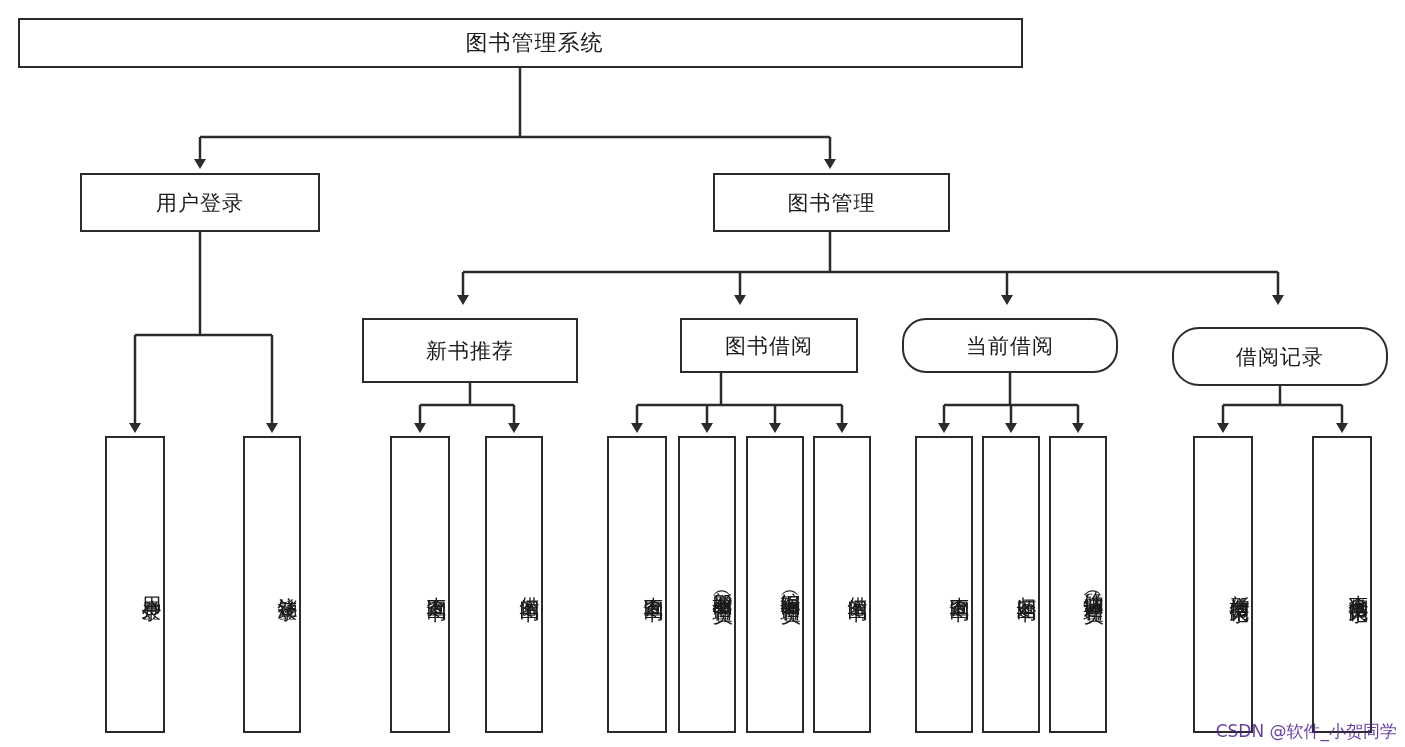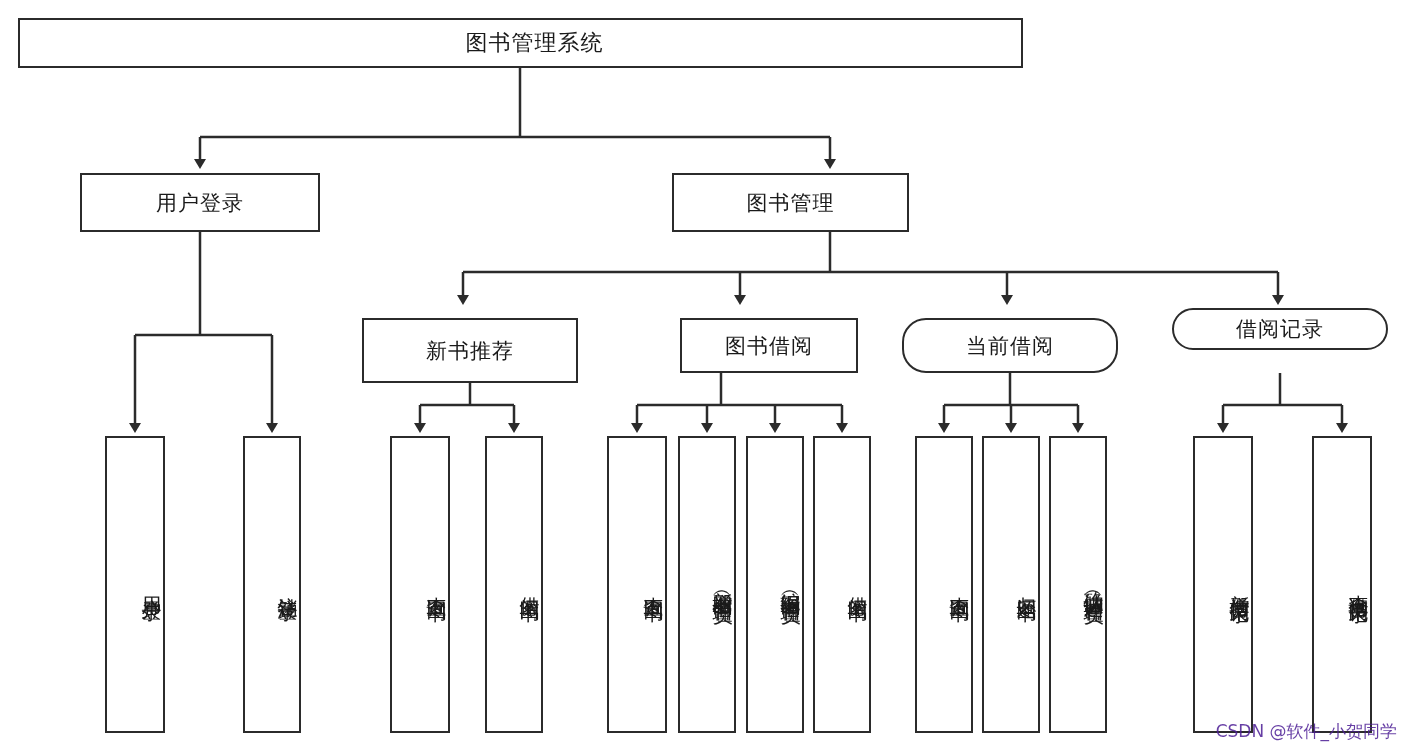--- a/index.html
+++ b/index.html
@@ -125,34 +125,34 @@
     </g>
   </svg>
 
   <div class="node horizontal root" style="left:18px; top:18px; width:1005px; height:50px;">
     <span>图书管理系统</span>
   </div>
 
   <div class="node horizontal" style="left:80px; top:173px; width:240px; height:59px;">
     <span>用户登录</span>
   </div>
-  <div class="node horizontal" style="left:672px; top:173px; width:237px; height:59px;">
+  <div class="node horizontal" style="left:713px; top:173px; width:237px; height:59px;">
     <span>图书管理</span>
   </div>
 
   <div class="node horizontal" style="left:362px; top:318px; width:216px; height:65px;">
     <span>新书推荐</span>
   </div>
   <div class="node horizontal" style="left:632px; top:318px; width:178px; height:55px;margin-left:48px;">
     <span>图书借阅</span>
   </div>
   <div class="node horizontal" style="left:902px; top:318px; width:216px; height:55px;border-radius:24px;">
     <span>当前借阅</span>
   </div>
-  <div class="node horizontal" style="left:1172px; top:308px; width:216px; height:42px;border-radius:27px;">
+  <div class="node horizontal" style="left:1172px; top:327px; width:216px; height:59px;border-radius:27px;">
     <span>借阅记录</span>
   </div>
 
   <div class="node vertical" style="left:105px; top:436px; width:60px; height:297px;">
     <span class="vtext">用户登录</span>
   </div>
   <div class="node vertical" style="left:243px; top:436px; width:58px; height:297px;">
     <span class="vtext">注销登录</span>
   </div>
 

